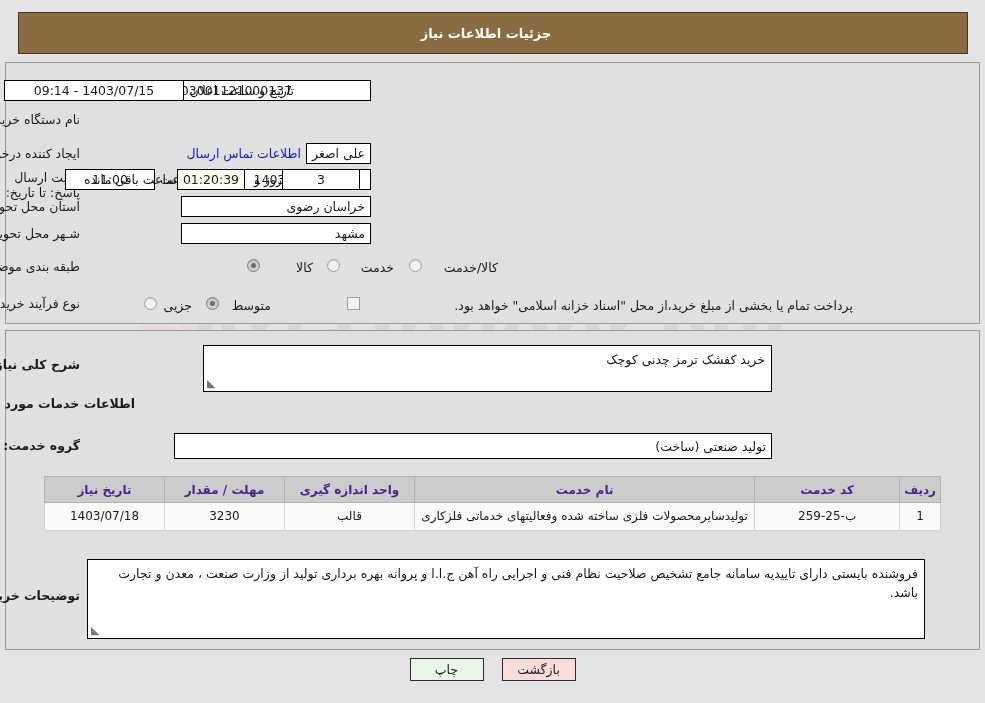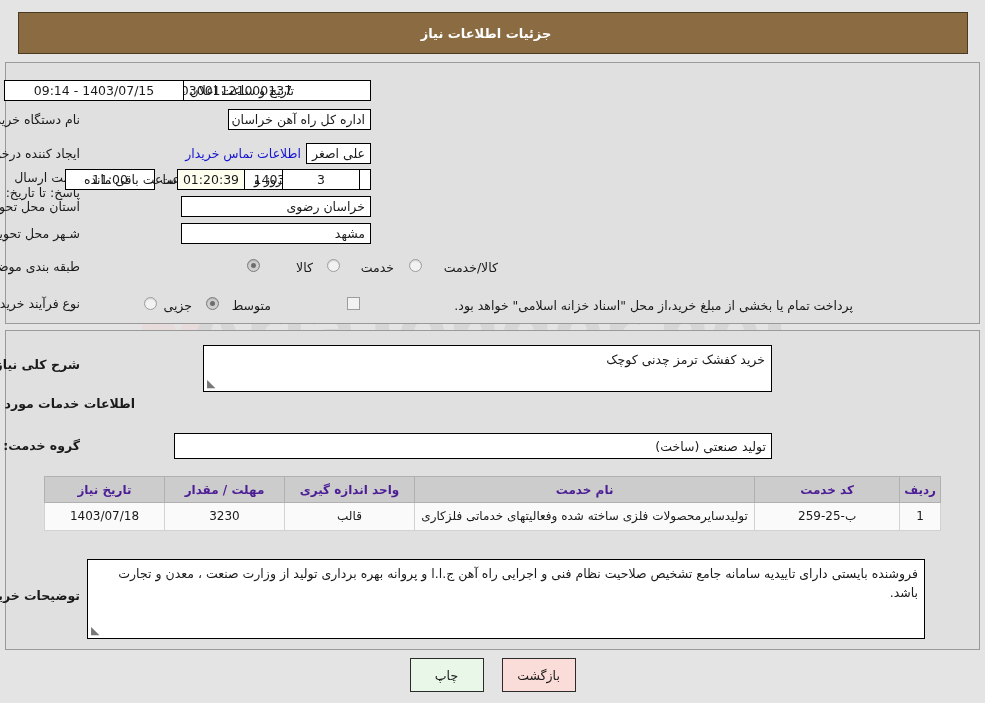--- a/index.html
+++ b/index.html
@@ -180,21 +180,21 @@
     position: absolute;
     left: 0; top: 658px;
     width: 985px;
     display: flex;
     justify-content: center;
     gap: 18px;
     z-index: 5;
   }
   .btn {
     min-width: 74px;
-    height: 34px;
+    height: 23px;
     border: 1px solid #2b2b2b;
     font-size: 12.5px;
     color: #1a1a1a;
     display: flex;
     align-items: center;
     justify-content: center;
     cursor: pointer;
     padding: 0 10px;
   }
   .btn.print { background: #e8f7e8; }
@@ -219,25 +219,24 @@
   </div>
 
   <div class="panel" id="panel-top"></div>
 
   <div class="lbl" style="right:905px; top:83px;">شماره نیاز:</div>
   <div class="fld ltr" style="right:614px; top:80px; width:285px;">1103001121000137</div>
   <div class="lbl" style="right:691px; top:83px;">تاریخ و ساعت اعلان عمومی:</div>
   <div class="fld ltr" style="right:801px; top:80px; width:180px; left:100px;">09:14 - 1403/07/15</div>
 
   <div class="lbl" style="right:905px; top:112px;">نام دستگاه خریدار:</div>
-  <div class="fld" style="right:614px; top:109px; left:228px;">اداره کل راه آهن خراسان</div>
 
   <div class="lbl" style="right:905px; top:146px;">ایجاد کننده درخواست:</div>
   <div class="fld" style="right:614px; top:143px; left:306px;">علی اصغر برسلانی معاون اداره اداره کل راه آهن خراسان</div>
-  <div class="link" style="right:684px; top:146px; left:auto;">اطلاعات تماس خریدار</div>
+  <div class="link" style="right:684px; top:146px; left:auto;">اطلاعات تماس ارسال</div>
 
   <div class="lbl" style="right:905px; top:170px; width:78px; white-space:normal; text-align:right;">مهلت ارسال پاسخ: تا تاریخ:</div>
   <div class="fld center" style="right:614px; top:169px; width:163px;">1403/07/18</div>
   <div class="lbl" style="right:791px; top:172px;">ساعت</div>
   <div class="fld center" style="right:830px; top:169px; width:90px;">11:00</div>
   <div class="fld center" style="right:625px; top:169px; width:78px; left:282px;">3</div>
   <div class="lbl" style="left:254px; top:172px; right:auto;">روز و</div>
   <div class="fld cream center" style="left:177px; top:169px; width:68px; right:auto;">01:20:39</div>
   <div class="lbl" style="left:84px; top:172px; right:auto;">ساعت باقی مانده</div>
 

